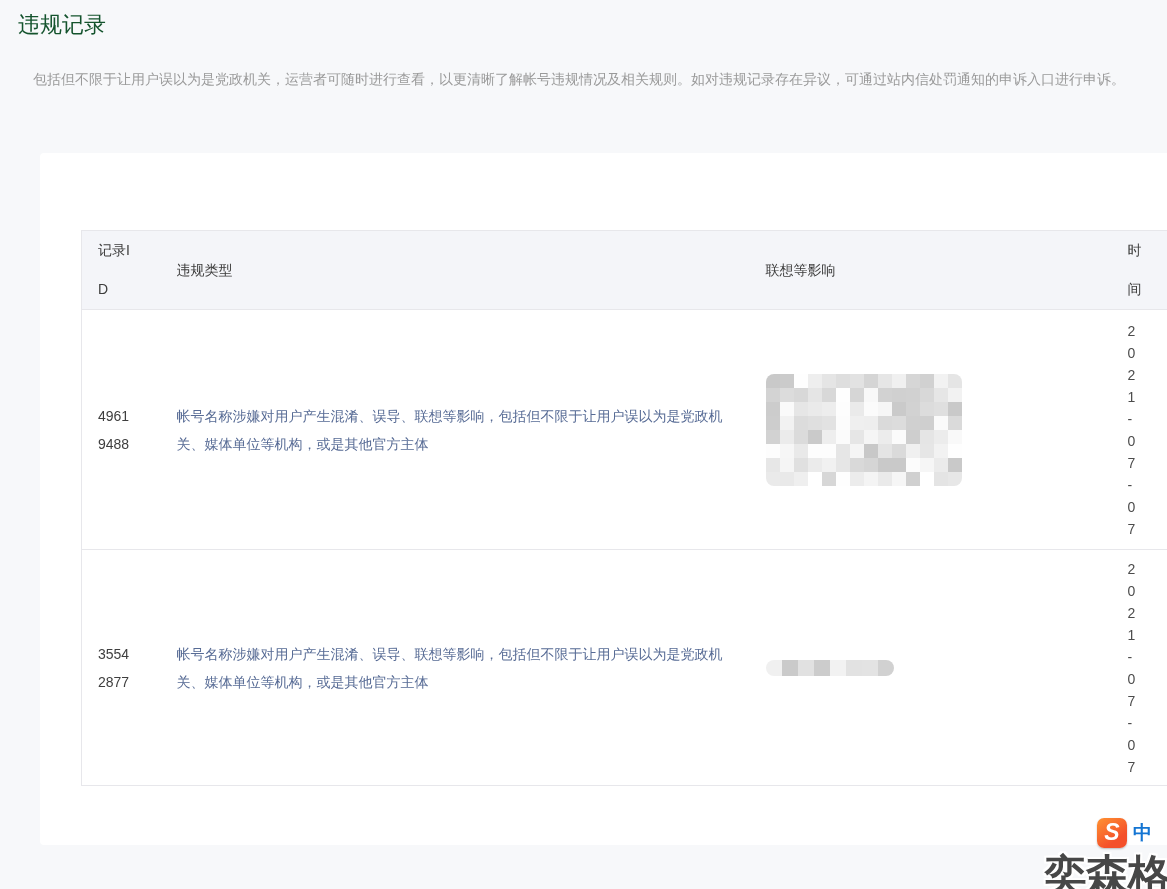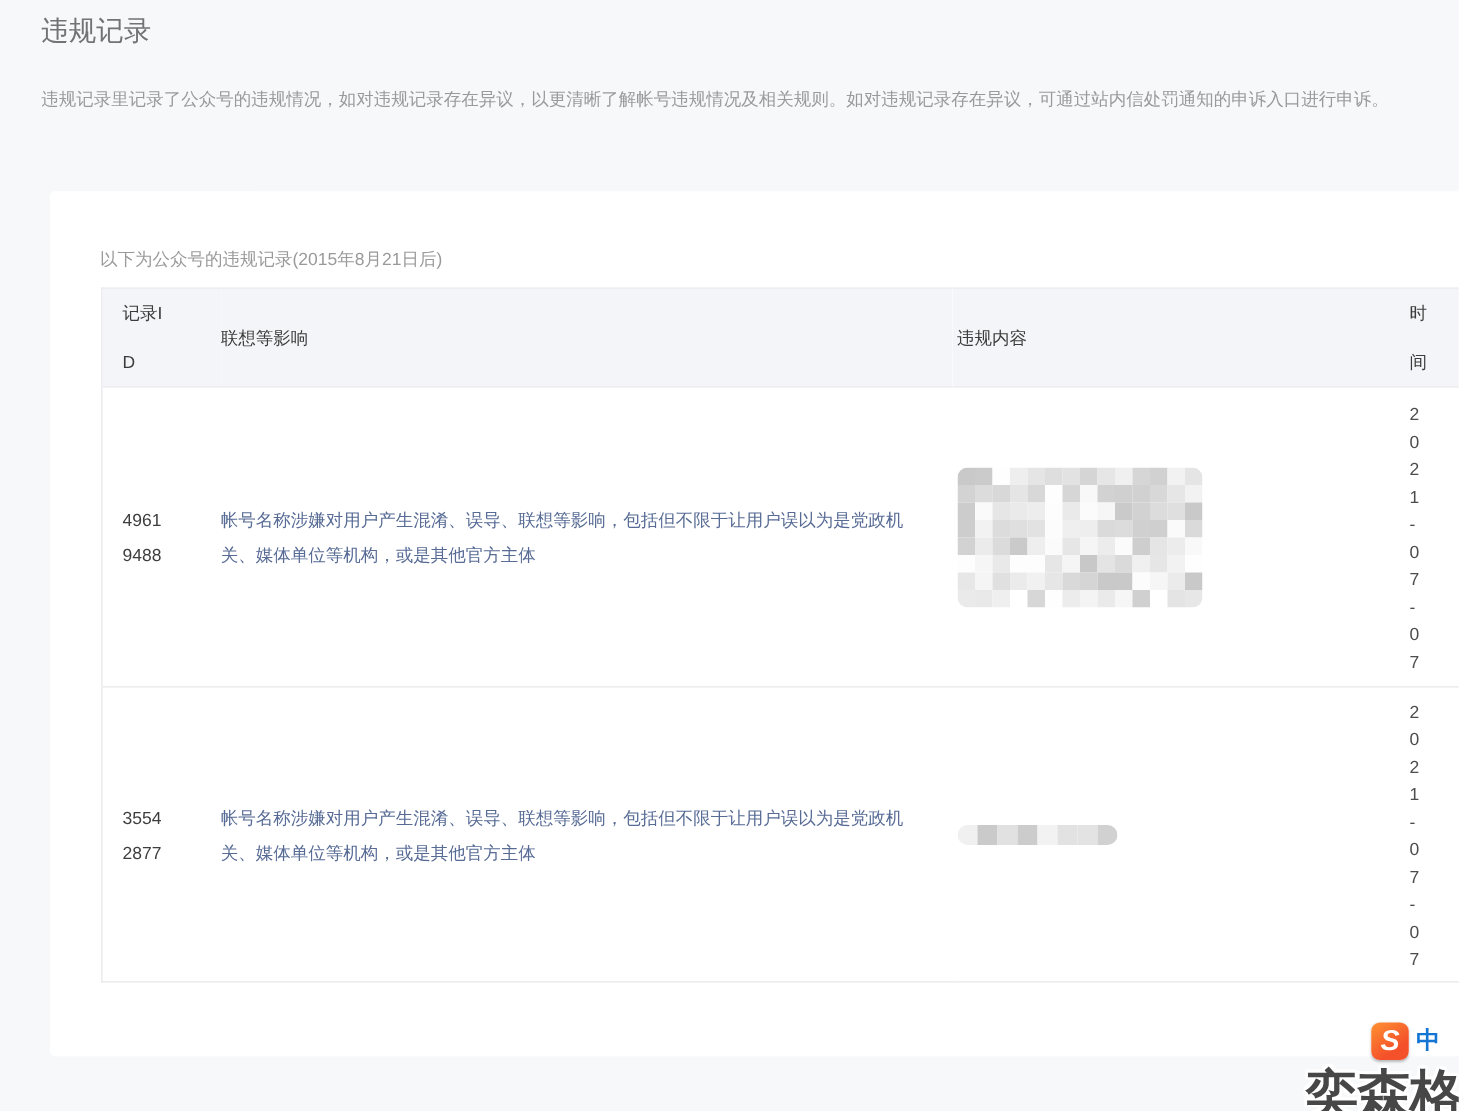--- a/index.html
+++ b/index.html
@@ -3,22 +3,22 @@
 <meta charset="utf-8">
 <style>
   html,body{margin:0;padding:0;}
   body{
     width:1167px;height:889px;position:relative;overflow:hidden;
     background:#f7f8fa;
     font-family:"Liberation Sans","DejaVu Sans",sans-serif;
     -webkit-font-smoothing:antialiased;
   }
   .page-title{
-    position:absolute;left:33px;top:10px;margin:0;
-    font-size:22px;font-weight:500;color:#737373;line-height:30px;
+    position:absolute;left:18px;top:10px;margin:0;
+    font-size:22px;font-weight:500;color:#14532d;line-height:30px;
   }
   .page-desc{
     position:absolute;left:33px;top:69px;width:1110px;
     font-size:14px;color:#9a9a9a;line-height:20px;
   }
   .card{
     position:absolute;left:40px;top:153px;width:1160px;height:692px;
     background:#ffffff;border-radius:4px;
   }
   .caption{
@@ -75,42 +75,41 @@
     position:absolute;left:1044px;top:847px;
     font-size:43px;font-weight:bold;color:#474747;letter-spacing:-1px;
     white-space:nowrap;
     text-shadow:-2px -2px 0 #fff,2px -2px 0 #fff,-2px 2px 0 #fff,2px 2px 0 #fff,0 -2px 0 #fff,0 2px 0 #fff,-2px 0 0 #fff,2px 0 0 #fff;
   }
 </style>
 </head>
 <body>
 
 <h1 class="page-title">违规记录</h1>
-<div class="page-desc">违规记录里记录了公众号的违规情况，如对违规记录存在异议，以更清晰了解帐号违规情况及相关规则。如对违规记录存在异议，可通过站内信处罚通知的申诉入口进行申诉。</div>
+<div class="page-desc">包括但不限于让用户误以为是党政机关，运营者可随时进行查看，以更清晰了解帐号违规情况及相关规则。如对违规记录存在异议，可通过站内信处罚通知的申诉入口进行申诉。</div>
 
 <div class="card">
-  <div class="caption">以下为公众号的违规记录(2015年8月21日后)</div>
 
   <table class="records">
     <colgroup>
       <col class="c-id">
         <col class="c-type">
         <col class="c-content">
         <col class="c-time">
     </colgroup>
     <thead>
       <tr>
         <th class="c-id">
             <div class="cw">记录ID</div>
           </th>
         <th class="c-type">
+            <div class="cw">违规类型</div>
+          </th>
+        <th class="c-content">
             <div class="cw">联想等影响</div>
-          </th>
-        <th class="c-content">
-            <div class="cw">违规内容</div>
           </th>
         <th class="c-time">
             <div class="cw">时间</div>
           </th>
       </tr>
     </thead>
     <tbody>
       <tr class="row-1">
         <td class="c-id">
             <div class="cw">49619488</div>

